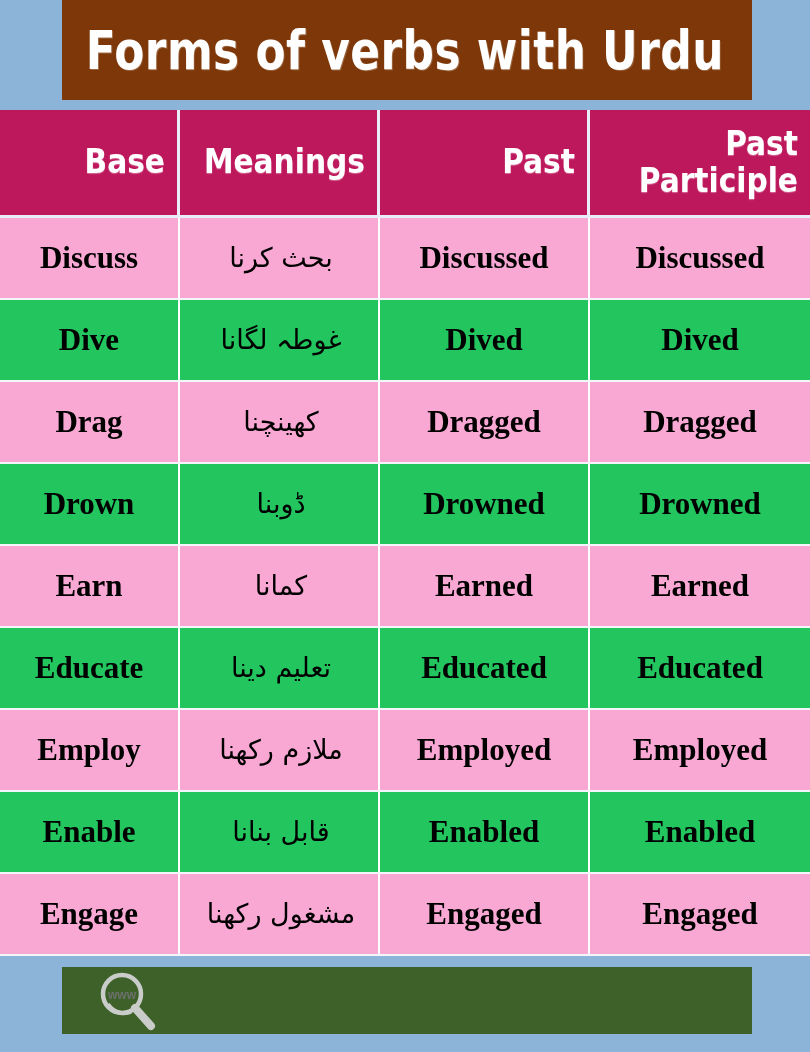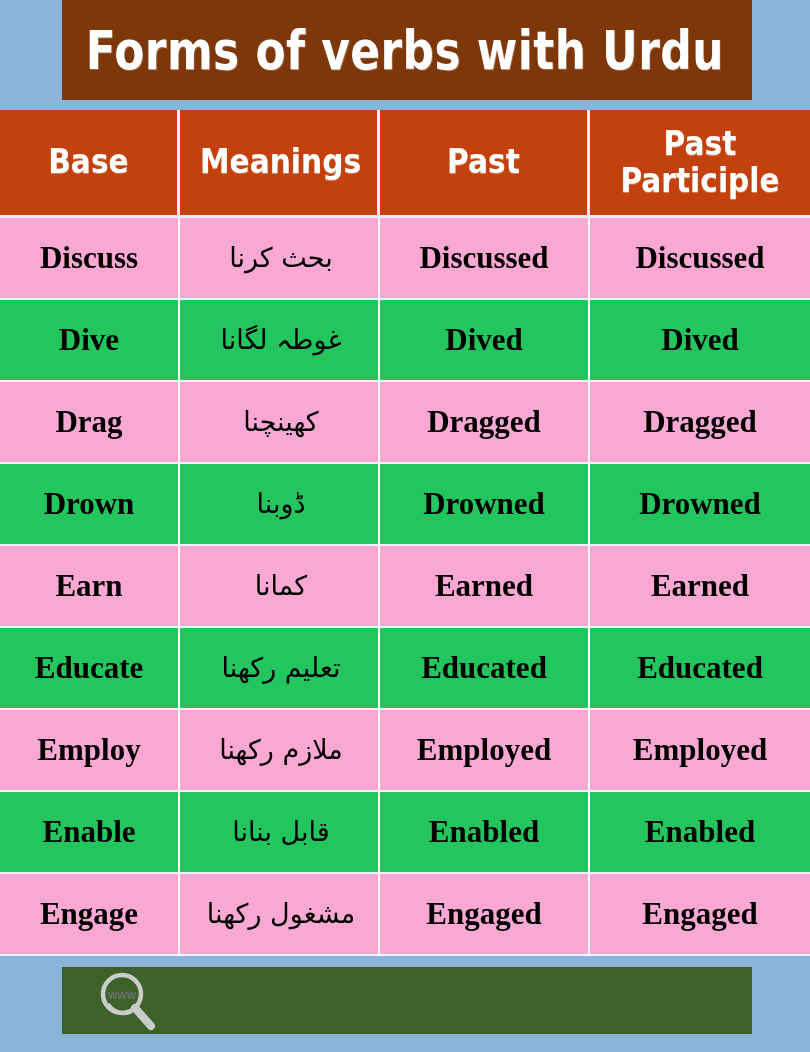--- a/index.html
+++ b/index.html
@@ -50,32 +50,32 @@
     border-collapse: separate;
     border-spacing: 0;
     table-layout: fixed;
   }
   .verb-table col.c-base  { width: 180px; }
   .verb-table col.c-mean  { width: 200px; }
   .verb-table col.c-past  { width: 210px; }
   .verb-table col.c-pp    { width: 220px; }
 
   .verb-table th {
-    background: #c2410c;
+    background: #be185d;
     color: #ffffff;
     height: 108px;
     vertical-align: middle;
-    text-align: center;
+    text-align: right;
     font-family: "Liberation Sans Narrow", "DejaVu Sans Condensed", "Liberation Sans", sans-serif;
     font-weight: bold;
     font-size: 33px;
     line-height: 1.12;
     border-right: 3px solid #e9edf7;
     border-bottom: 3px solid #e9edf7;
-    padding: 0 20px;
+    padding: 0 12px;
     box-sizing: border-box;
     text-shadow: 0 1px 1px rgba(255,255,255,0.35);
   }
   .verb-table th:last-child { border-right: none; }
 
   .verb-table td {
     height: 82px;
     vertical-align: middle;
     text-align: center;
     color: #000000;
@@ -179,21 +179,21 @@
         <td>Drowned</td>
       </tr>
       <tr class="row-odd">
         <td>Earn</td>
         <td class="urdu-cell">کمانا</td>
         <td>Earned</td>
         <td>Earned</td>
       </tr>
       <tr class="row-even">
         <td>Educate</td>
-        <td class="urdu-cell">تعلیم رکھنا</td>
+        <td class="urdu-cell">تعلیم دینا</td>
         <td>Educated</td>
         <td>Educated</td>
       </tr>
       <tr class="row-odd">
         <td>Employ</td>
         <td class="urdu-cell">ملازم رکھنا</td>
         <td>Employed</td>
         <td>Employed</td>
       </tr>
       <tr class="row-even">

